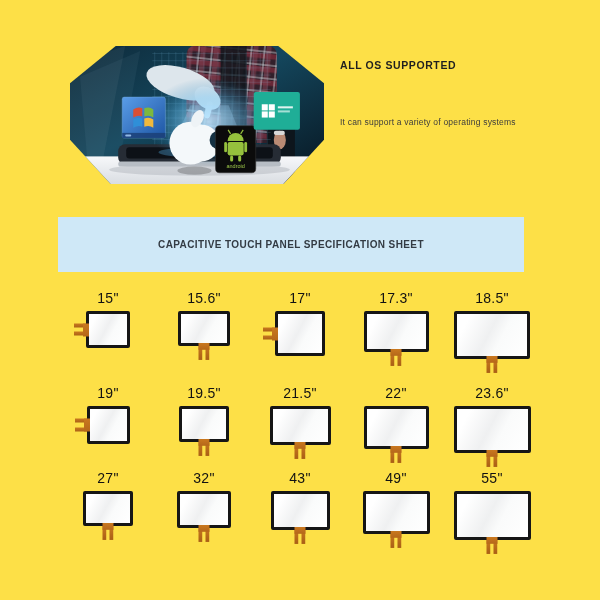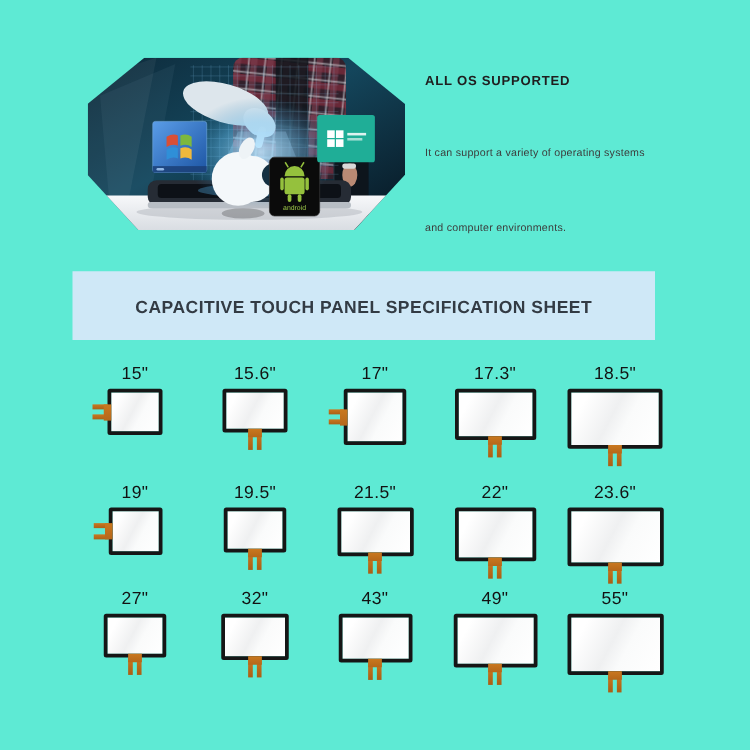--- a/index.html
+++ b/index.html
@@ -2,21 +2,21 @@
 <html style="--conn: #c9781f;"><head>
 <meta charset="utf-8">
 <style>
   html,body{margin:0;padding:0;}
   body{
     width:600px;height:600px;background:#ffffff;
     font-family:"Liberation Sans", sans-serif;
     position:relative;overflow:hidden;
     -webkit-font-smoothing:antialiased;
   }
-  #page{position:relative;width:600px;height:600px;background:#5eead4;}
+  #page{position:relative;width:600px;height:600px;background:#fde047;}
 
   
   .hero-image{
     position:absolute;left:70px;top:46px;width:254px;height:138px;
     clip-path:polygon(18% 0,82% 0,100% 27%,100% 68%,84% 100%,16% 100%,0 68%,0 27%);
   }
   .hero-image svg{display:block;width:100%;height:100%;}
 
   .hero-text{position:absolute;left:340px;top:59px;width:238px;}
   .hero-heading{
@@ -25,21 +25,21 @@
   }
   .hero-body{font-size:8.5px;color:#3c3c3c;letter-spacing:.2px;}
   .hero-body span{display:block;line-height:15.5px;margin-top:44px;}
 
   
   .banner{
     position:absolute;left:58px;top:217px;width:466px;height:55px;
     display:flex;align-items:center;justify-content:center;
     background:#cfe8f7;color:#333b44;
   }
-  .banner-title{font-size:14px;font-weight:bold;letter-spacing:.4px;text-align:right;}
+  .banner-title{font-size:10px;font-weight:bold;letter-spacing:.4px;text-align:right;}
 
   
   .spec-grid{position:absolute;left:60px;top:290px;width:480px;height:290px;}
   .spec-row{position:absolute;left:0;width:480px;display:flex;}
   .spec-row.r0{top:0;}
   .spec-row.r1{top:95px;}
   .spec-row.r2{top:180px;}
   .spec-cell{
     width:96px;display:flex;flex-direction:column;align-items:center;
   }
@@ -182,21 +182,20 @@
         <rect x="24" y="14" width="15" height="2" fill="#ffffff" opacity=".85"></rect>
         <rect x="24" y="18" width="12" height="2" fill="#ffffff" opacity=".6"></rect>
       </g>
     </svg>
   </div>
 
   <div class="hero-text">
     <div class="hero-heading">ALL OS SUPPORTED</div>
     <div class="hero-body">
       <span>It can support a variety of operating systems</span>
-      <span>and computer environments.</span>
     </div>
   </div>
 
   <div class="banner" style="background: rgb(207, 232, 247); color: rgb(51, 59, 68);">
     <div class="banner-title">CAPACITIVE TOUCH PANEL SPECIFICATION SHEET</div>
   </div>
 
   <div class="spec-grid">
 
     <div class="spec-row r0">

